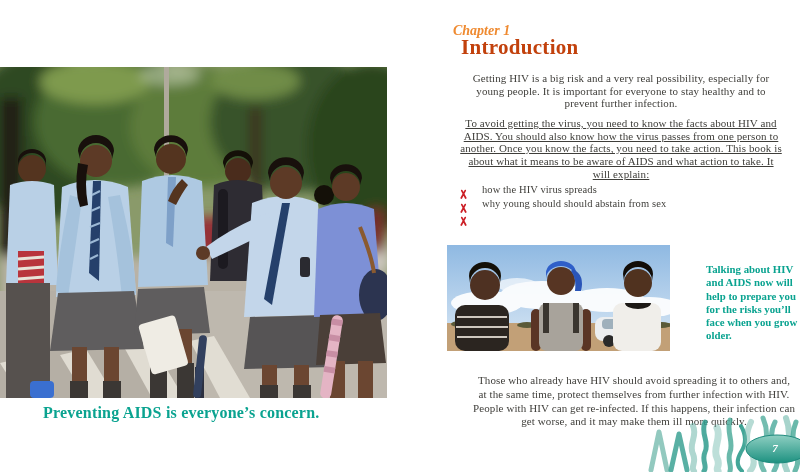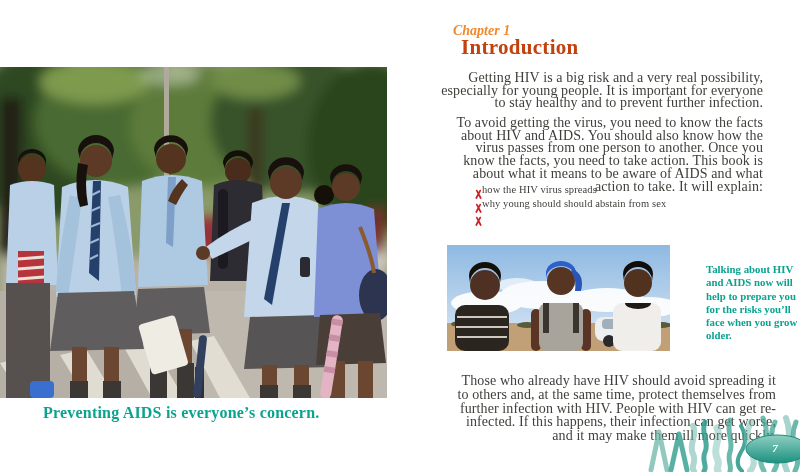--- a/index.html
+++ b/index.html
@@ -10,27 +10,27 @@
   .photo-left{position:absolute;left:0;top:67px;width:387px;height:331px;overflow:hidden;}
   .photo-left svg{display:block;}
   .caption-left{position:absolute;left:43px;top:404px;width:330px;
         color:#0aa390;font-weight:bold;font-size:16px;letter-spacing:.2px;}
 
   
   .chapter-label{position:absolute;left:453px;top:23px;color:#ef8a30;
         font-style:italic;font-weight:bold;font-size:14px;}
   .page-title{position:absolute;left:461px;top:35px;color:#c2410c;
         font-weight:bold;font-size:21px;letter-spacing:.3px;}
-  .body-par{position:absolute;left:441px;width:322px;color:#3f3e3a;
-        font-size:14px;line-height:12.7px;letter-spacing:.1px;text-align:right;}
+  .body-par{position:absolute;left:460px;width:322px;color:#3f3e3a;
+        font-size:11px;line-height:12.7px;letter-spacing:.1px;text-align:center;}
   .par1{top:72px;}
-  .par2{top:117px;}
+  .par2{top:117px;text-decoration:underline;}
   .par3{top:361px;line-height:13.8px;}
 
-  .bullet-list{position:absolute;left:460px;top:183px;width:330px;text-align:right;}
+  .bullet-list{position:absolute;left:460px;top:183px;width:330px;}
   .bullet-row{display:flex;align-items:flex-start;height:13.6px;}
   .bullet-row .rb{flex:0 0 22px;padding-top:2px;}
   .bullet-row .bt{color:#3f3e3a;font-size:10.5px;line-height:13.6px;letter-spacing:.1px;}
 
   
   .photo-right{position:absolute;left:447px;top:245px;width:223px;height:106px;overflow:hidden;}
   .callout{position:absolute;left:706px;top:263px;width:97px;color:#0aa390;
         font-weight:bold;font-size:10.8px;line-height:13.3px;}
 
   

